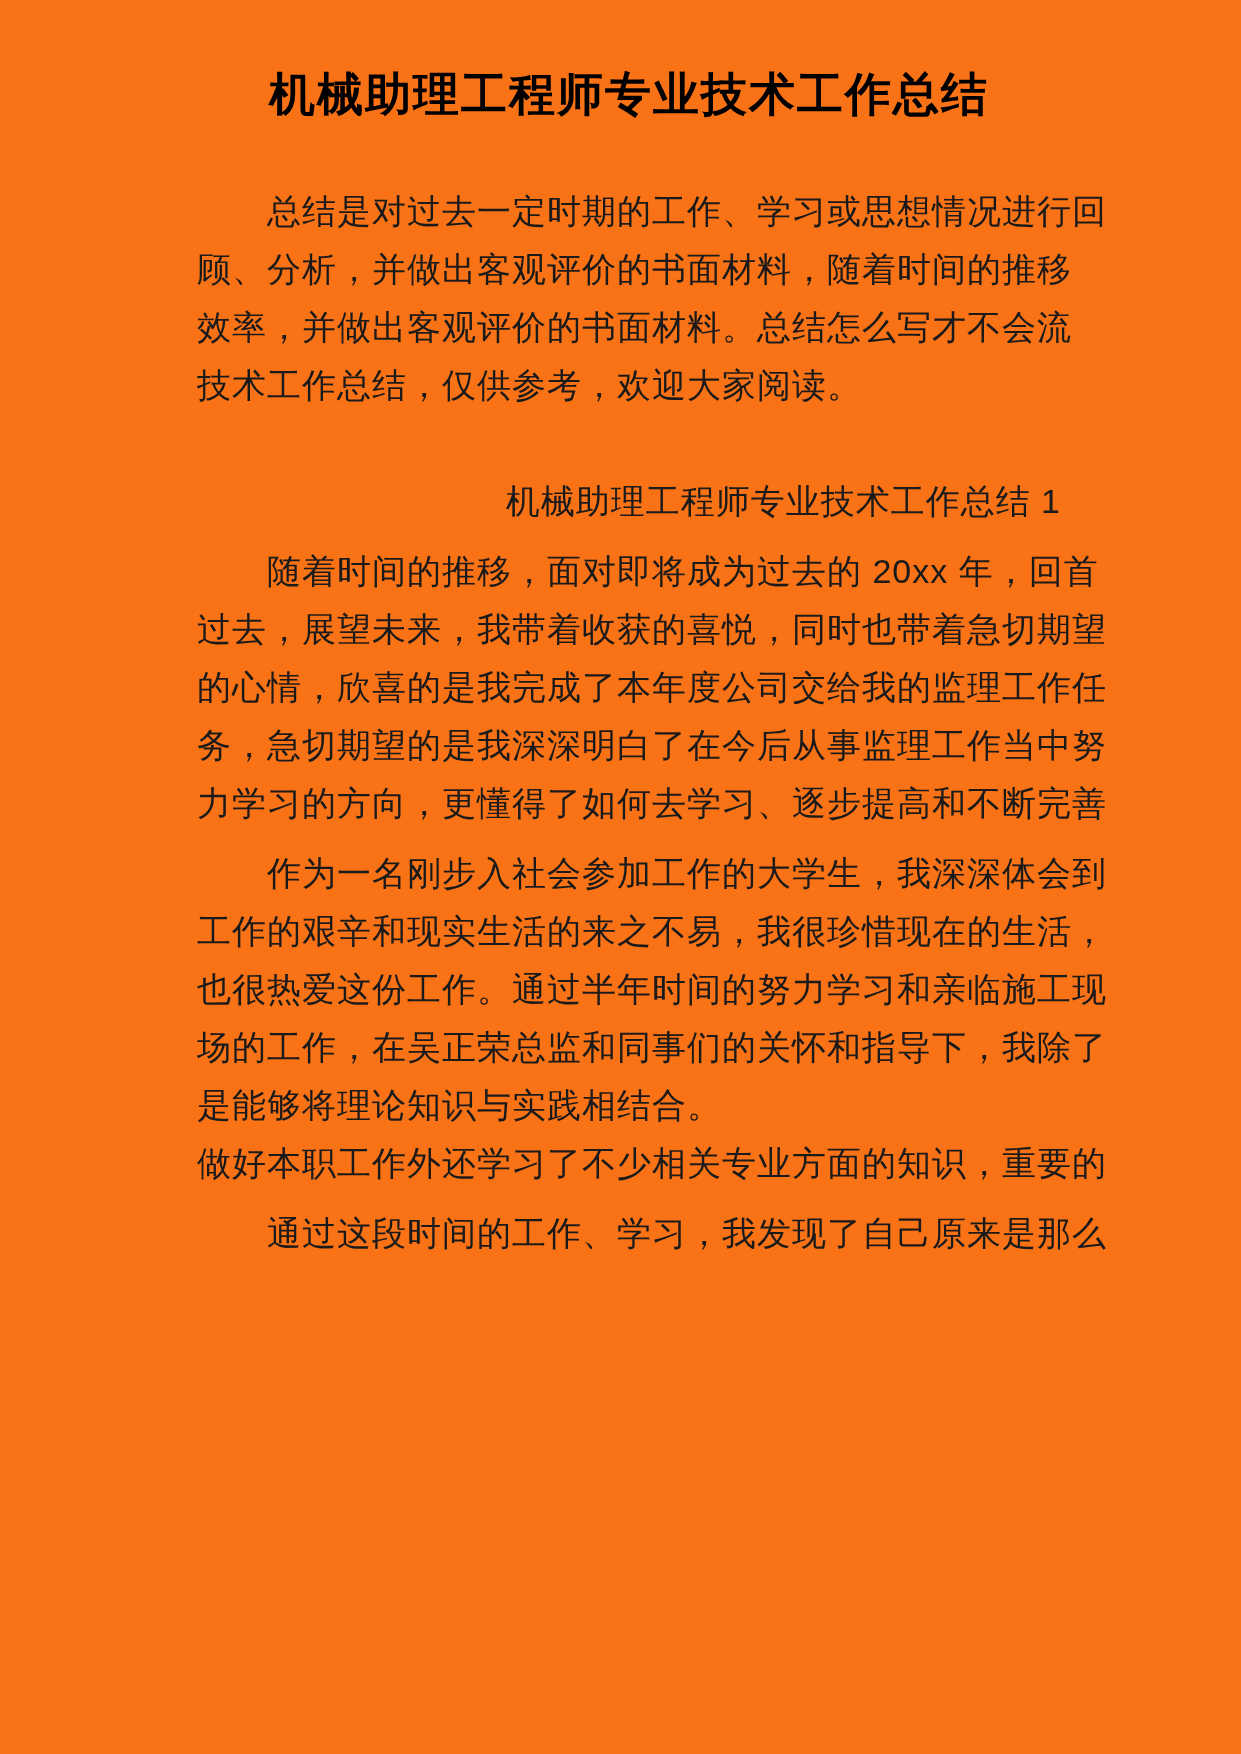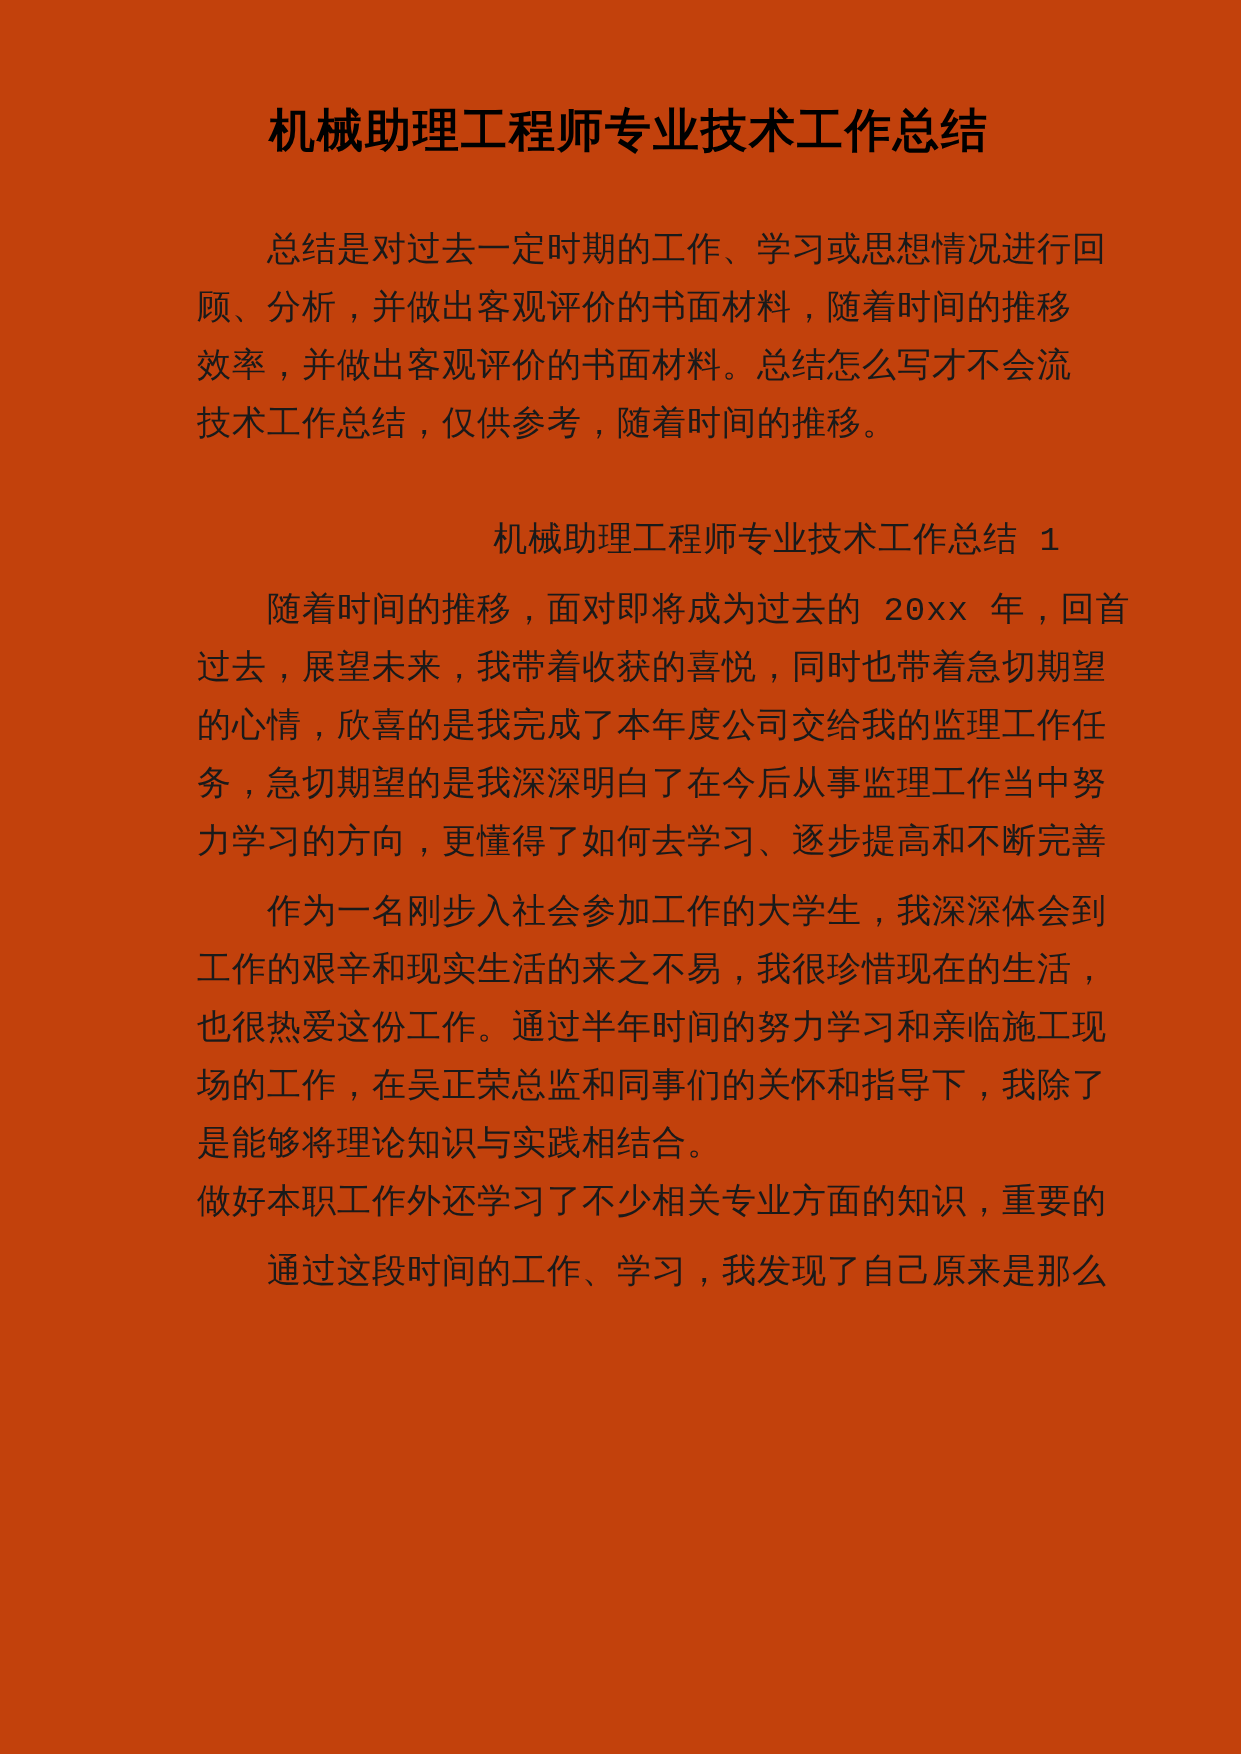--- a/index.html
+++ b/index.html
@@ -5,24 +5,24 @@
   html, body {
     margin: 0;
     padding: 0;
     background: #ffffff;
   }
   .page {
     position: relative;
     box-sizing: border-box;
     width: 1241px;
     height: 1754px;
-    background: #c2410c;
-    padding: 104px 168px 0 185px;
+    background: #f97316;
+    padding: 64px 168px 0 185px;
     overflow: hidden;
-    font-family: Liberation Mono, monospace;
+    font-family: Liberation Sans, sans-serif;
     color: #1a1a1a;
   }
   .doc-title {
     font-size: 46px;
     line-height: 60px;
     font-weight: bold;
     text-align: center;
     color: #000000;
     letter-spacing: 2px;
     white-space: nowrap;
@@ -49,21 +49,21 @@
 </head>
 <body>
 
 <div class="page">
   <div class="doc-title">机械助理工程师专业技术工作总结</div>
   <div>
       <div class="block paragraph gap-above">
         <div class="line indent">总结是对过去一定时期的工作、学习或思想情况进行回</div>
         <div class="line">顾、分析，并做出客观评价的书面材料，随着时间的推移</div>
         <div class="line">效率，并做出客观评价的书面材料。总结怎么写才不会流</div>
-        <div class="line">技术工作总结，仅供参考，随着时间的推移。</div>
+        <div class="line">技术工作总结，仅供参考，欢迎大家阅读。</div>
       </div>
       <div class="block heading gap-above">
         <div class="line">机械助理工程师专业技术工作总结 1</div>
       </div>
       <div class="block paragraph">
         <div class="line indent">随着时间的推移，面对即将成为过去的 20xx 年，回首</div>
         <div class="line">过去，展望未来，我带着收获的喜悦，同时也带着急切期望</div>
         <div class="line">的心情，欣喜的是我完成了本年度公司交给我的监理工作任</div>
         <div class="line">务，急切期望的是我深深明白了在今后从事监理工作当中努</div>
         <div class="line">力学习的方向，更懂得了如何去学习、逐步提高和不断完善</div>

